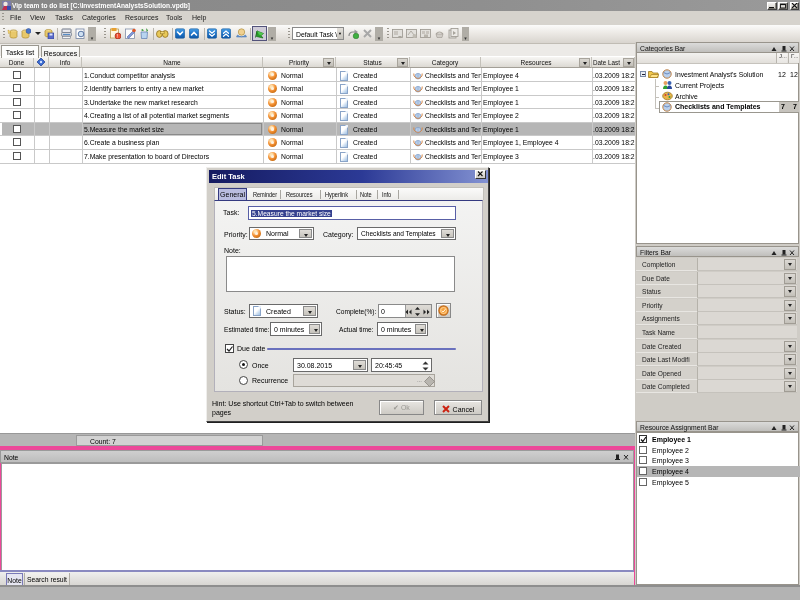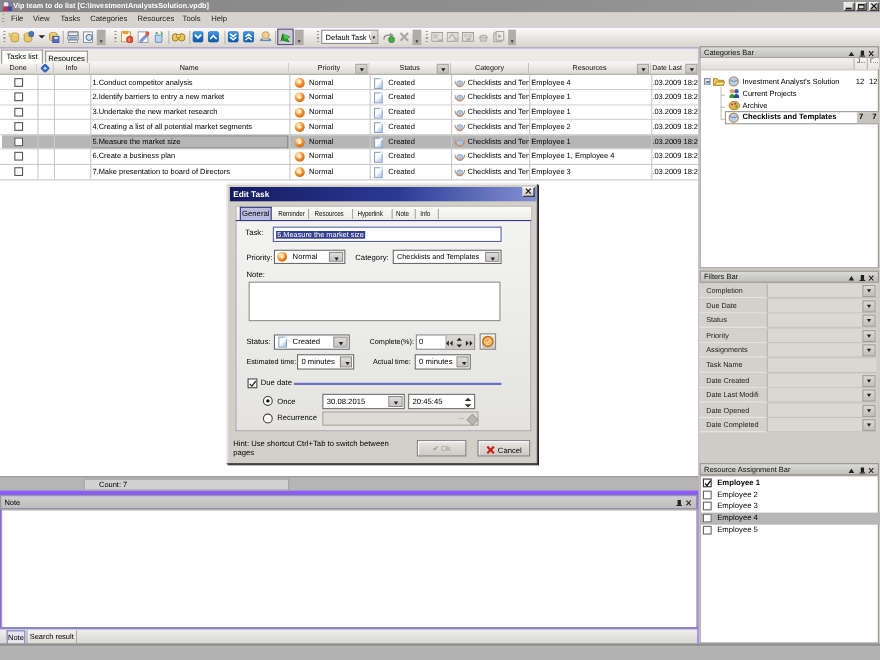--- a/index.html
+++ b/index.html
@@ -1,17 +1,17 @@
 <!DOCTYPE html>
 <html><head><meta charset="utf-8">
 <style>
 *{margin:0;padding:0;box-sizing:border-box;}
 html,body{width:800px;height:600px;overflow:hidden;}
 body{font-family:"Liberation Sans",sans-serif;font-size:7px;color:#000;background:#d6d3cd;}
-#win{position:absolute;left:0;top:0;width:800px;height:600px;background:#8b5cf6;}
+#win{position:absolute;left:0;top:0;width:800px;height:600px;background:#ec4899;}
 .abs{position:absolute;}
 
 #titlebar{left:0;top:0;width:800px;height:11px;background:linear-gradient(90deg,#878787,#8f8f8f 60%,#9a9a9a);}
 #titlebar .txt{position:absolute;left:12px;top:1.5px;color:#fff;font-weight:bold;font-size:6.6px;letter-spacing:0;}
 .winbtn{position:absolute;top:2px;width:10px;height:8px;background:linear-gradient(180deg,#f2f1ef,#cfccc6);border:1px solid #fff;border-right-color:#404040;border-bottom-color:#404040;box-shadow:inset -1px -1px 0 #8a8880;font-size:6px;line-height:5px;text-align:center;color:#111;}
 
 #menubar{left:0;top:11px;width:800px;height:14px;background:#d6d3cd;}
 .menuitem{position:absolute;top:3px;font-size:7px;color:#1a1a1a;}
 
 #toolbar{left:0;top:25px;width:800px;height:19px;background:linear-gradient(180deg,#fbfbfa 0%,#ece9e5 45%,#d8d4ce 100%);border-bottom:1px solid #c0bcb4;}

